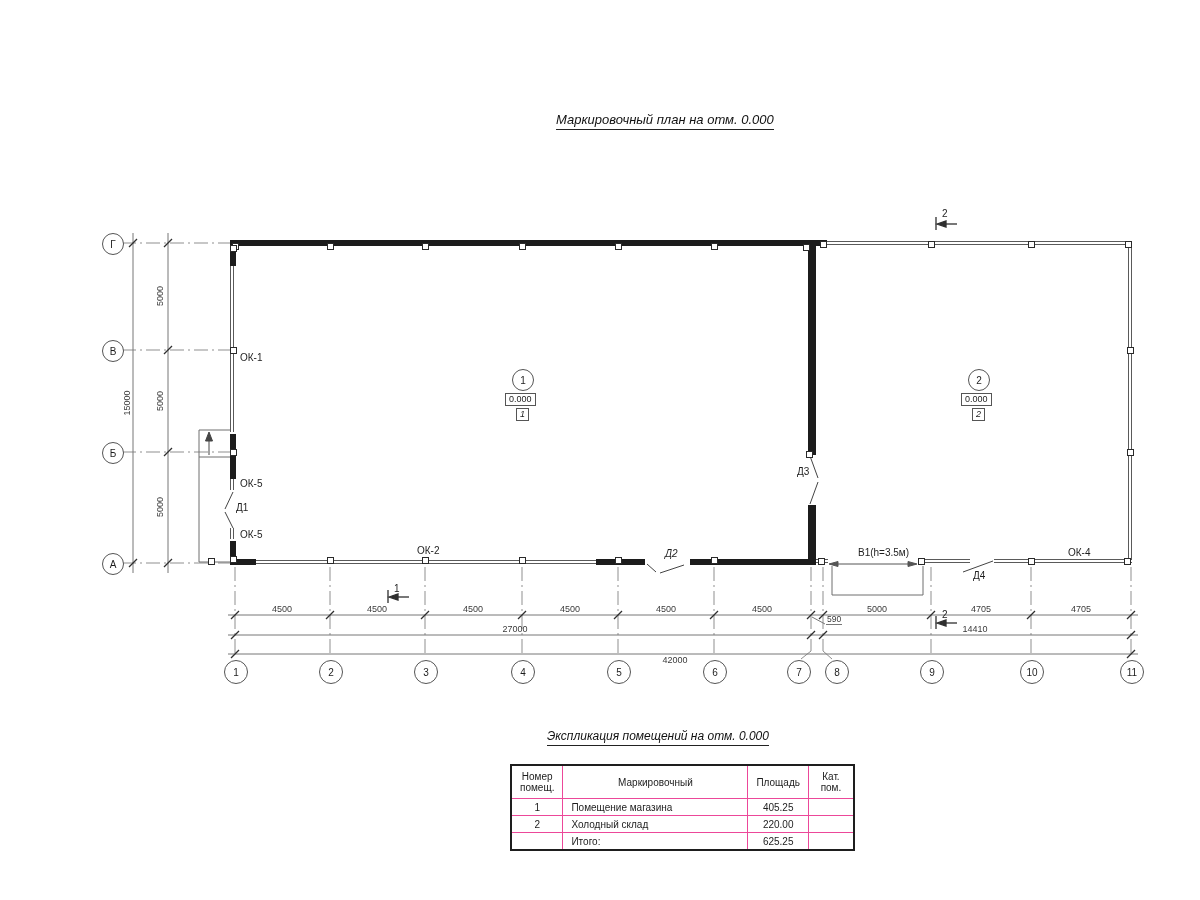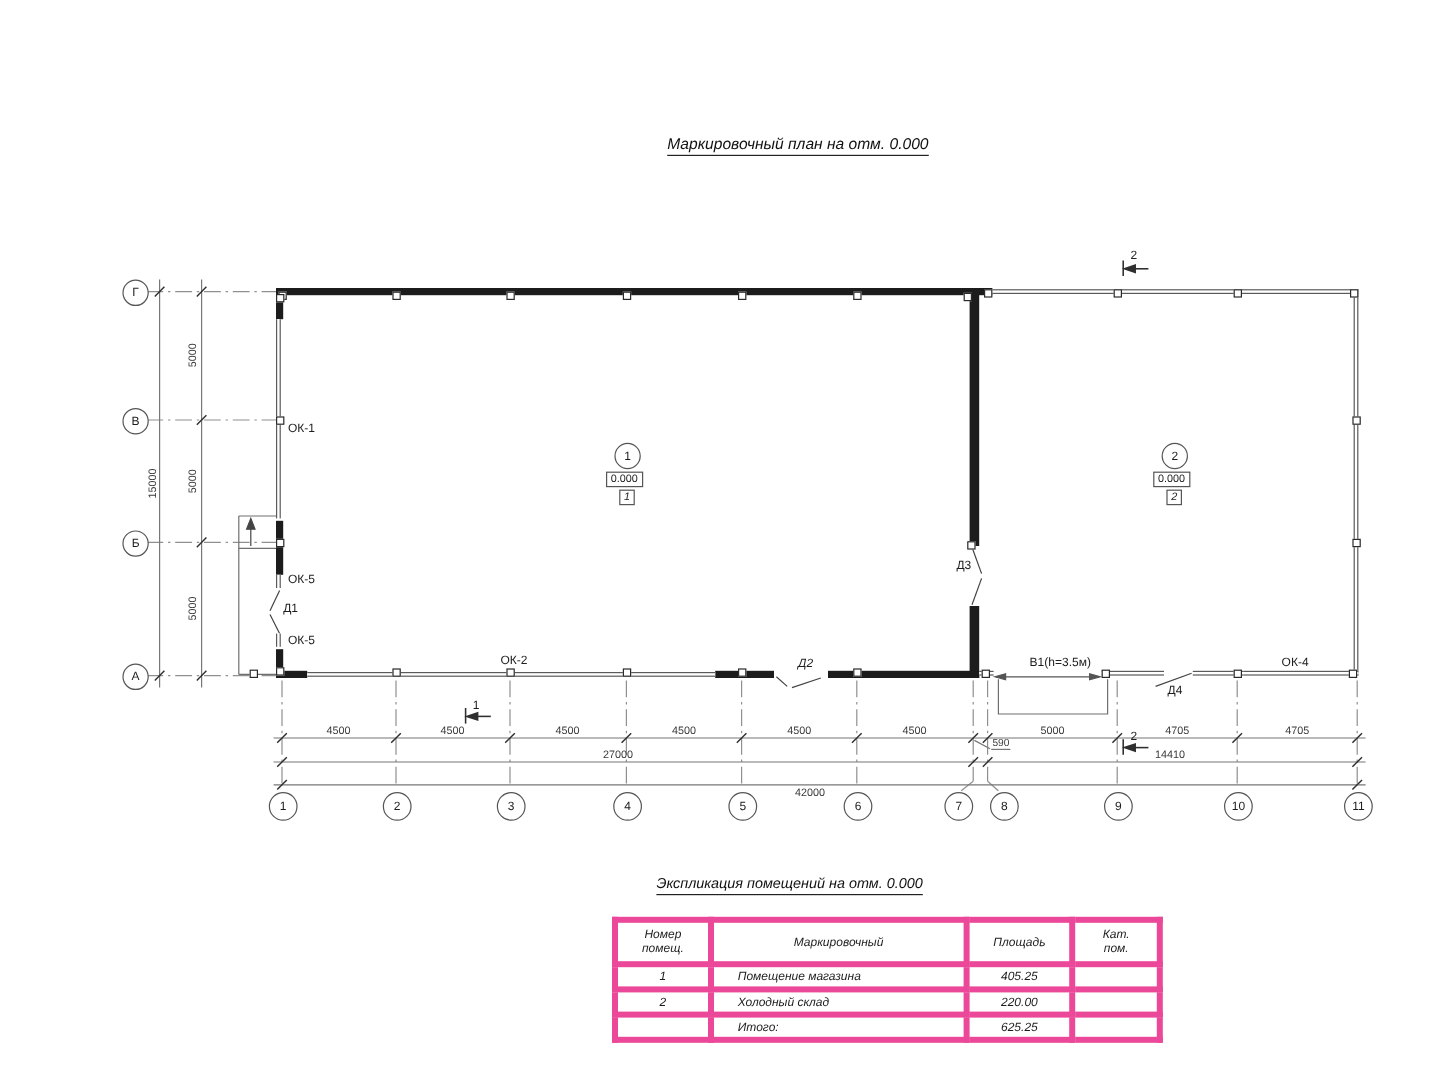--- a/index.html
+++ b/index.html
@@ -24,21 +24,21 @@
   
   .plbl{position:absolute;font-size:10px;color:#1e1e1e;line-height:11px;white-space:nowrap;}
   .seclbl{position:absolute;font-size:10px;color:#1e1e1e;line-height:11px;}
   
   .ebox{position:absolute;border:1px solid #555;background:#fff;font-size:9px;color:#1d1d1d;padding:0 3px;line-height:11px;}
   .tag{position:absolute;border:1px solid #555;background:#fff;font-size:9px;font-style:italic;color:#1d1d1d;padding:0 3px;line-height:11px;}
   
   .title{position:absolute;font-size:13px;font-style:italic;color:#111;border-bottom:1px solid #222;padding-bottom:2px;white-space:nowrap;}
   
   table.expl{position:absolute;border-collapse:collapse;background:#fff;font-size:10px;color:#1d1d1d;}
-  table.expl th,table.expl td{border:5px solid #ec4899;padding:0 20px;height:16px;font-style:italic;}
+  table.expl th,table.expl td{border:1px solid #ec4899;padding:0 8px;height:16px;}
   table.expl th{font-weight:normal;text-align:center;white-space:pre-line;line-height:11px;height:32px;}
   table.expl{border:2px solid #1e1e1e;}
   .c{text-align:center;} .r{text-align:left;} .l{text-align:left;margin-top:48px;}
 </style>
 </head>
 <body>
 
 <div id="stage">
 
   <div class="title" style="left:556px;top:112px;">Маркировочный план  на отм. 0.000</div>

